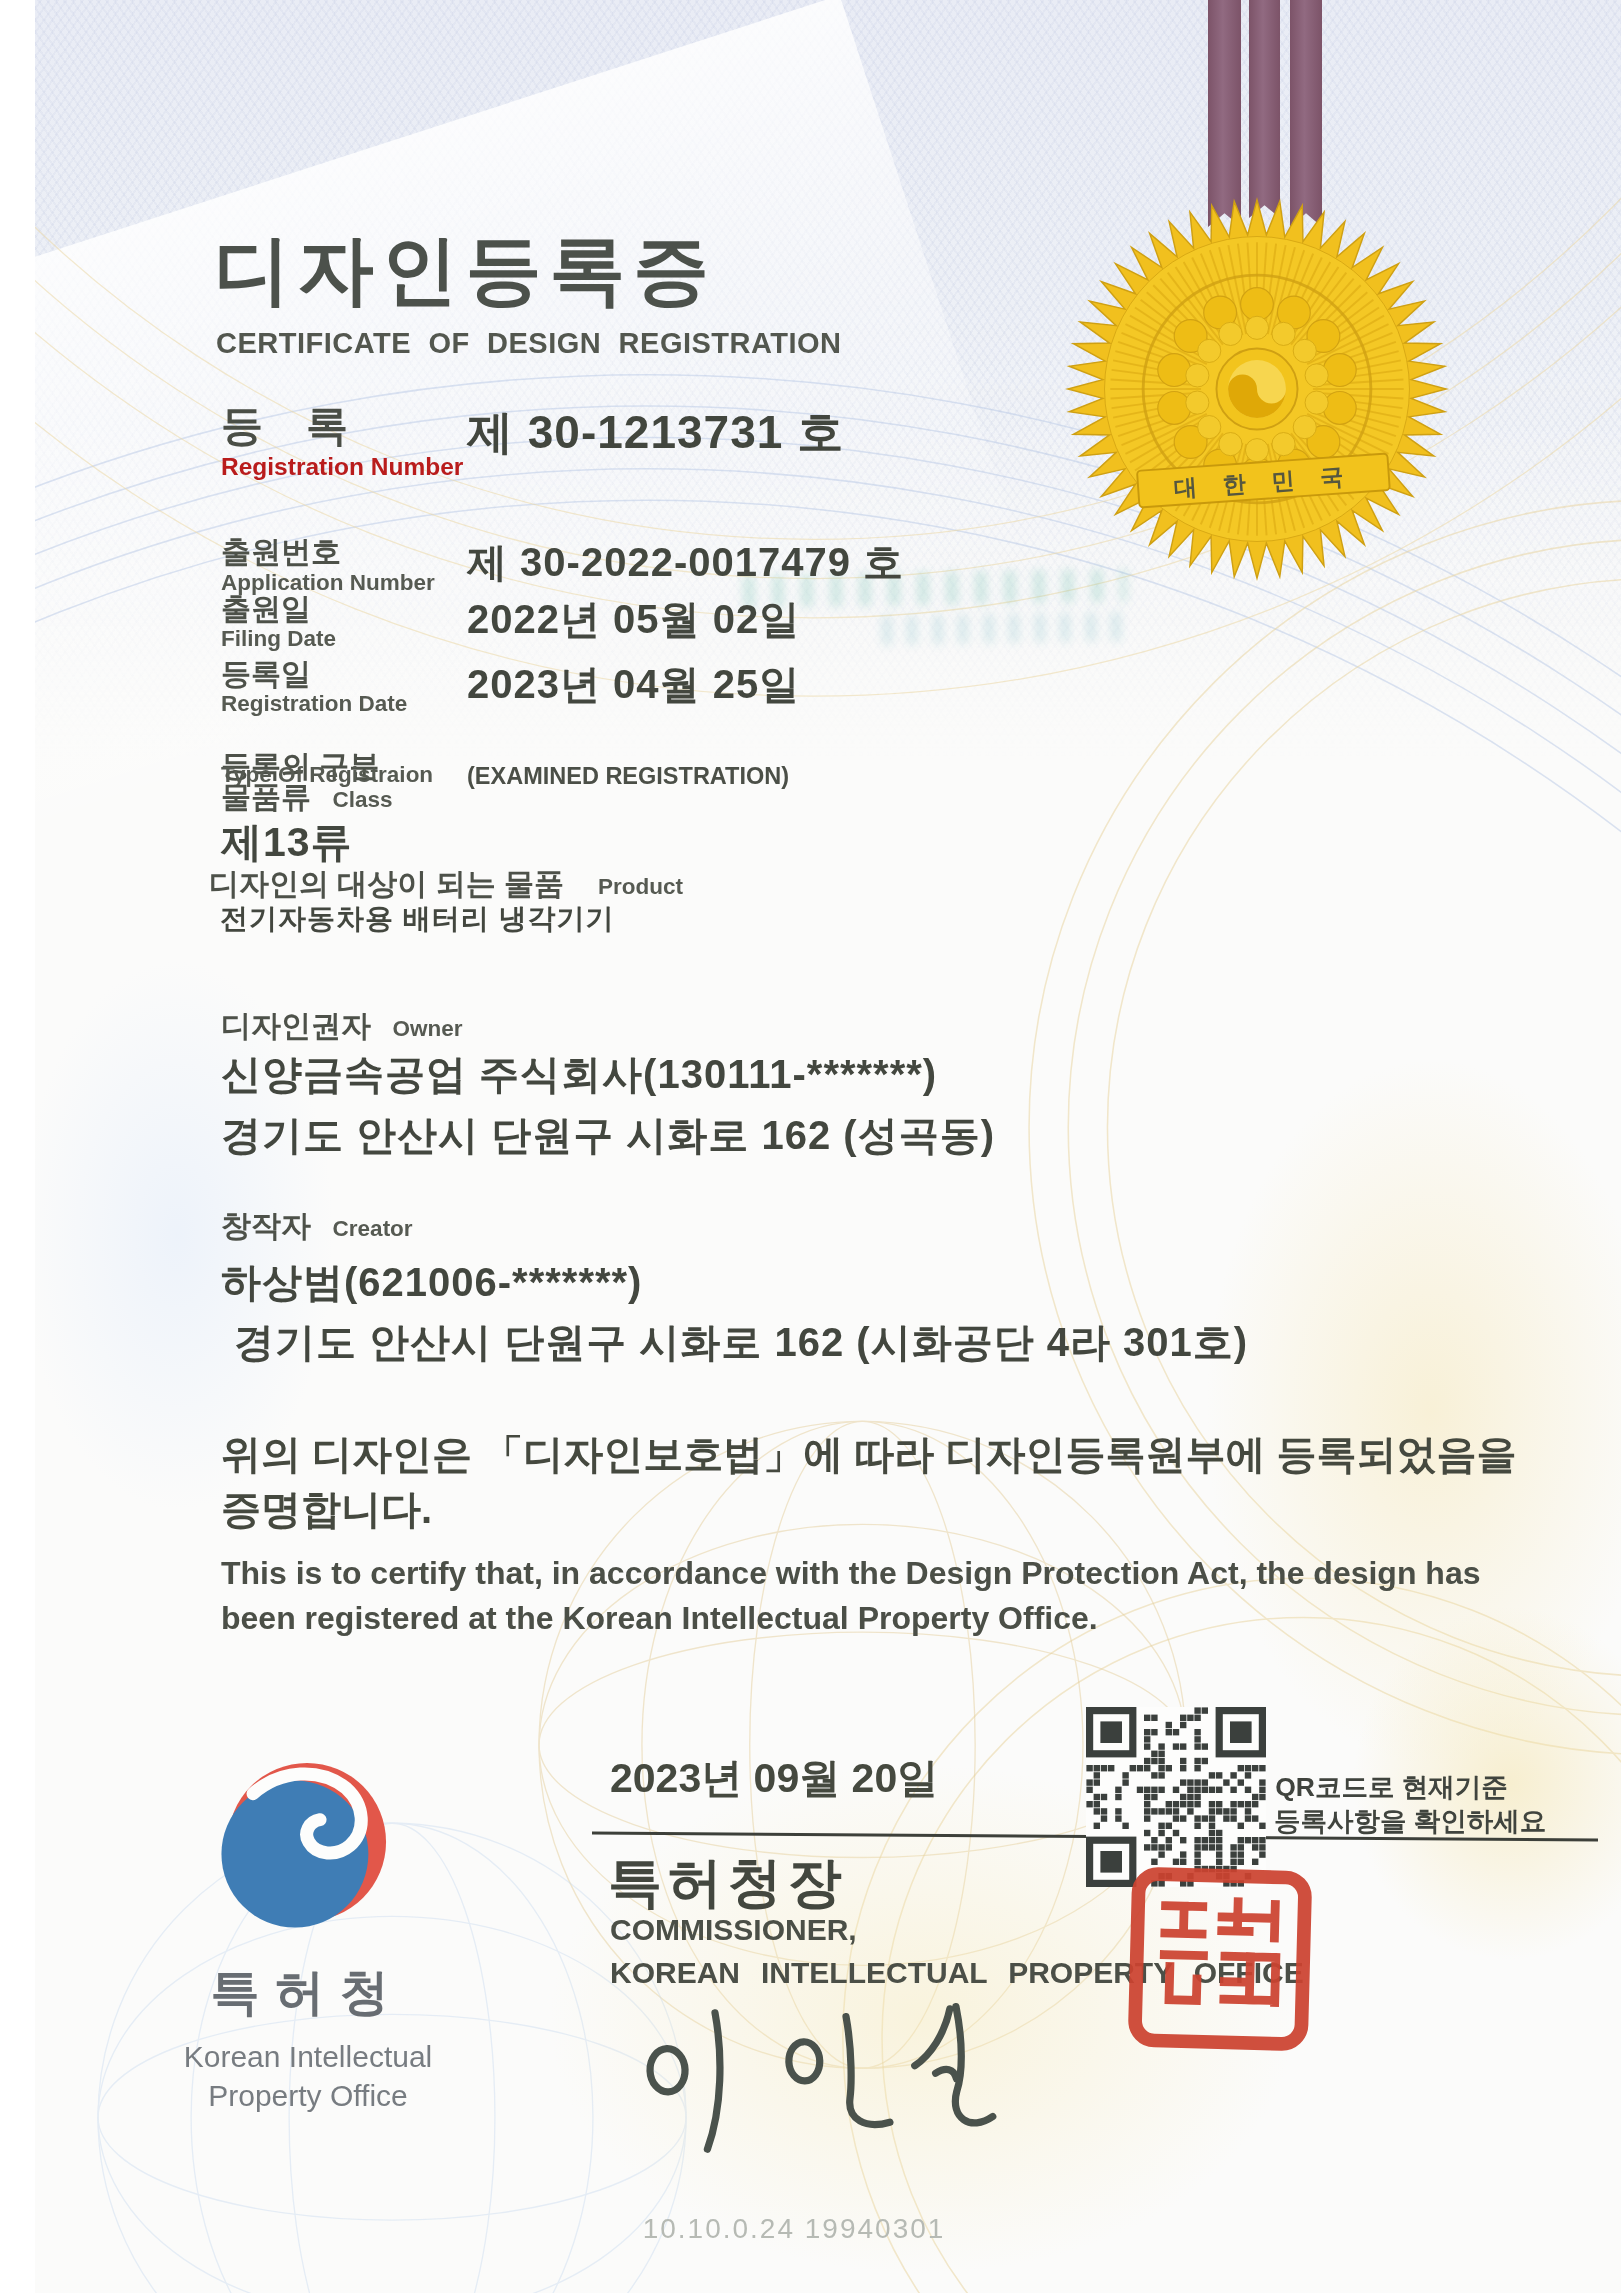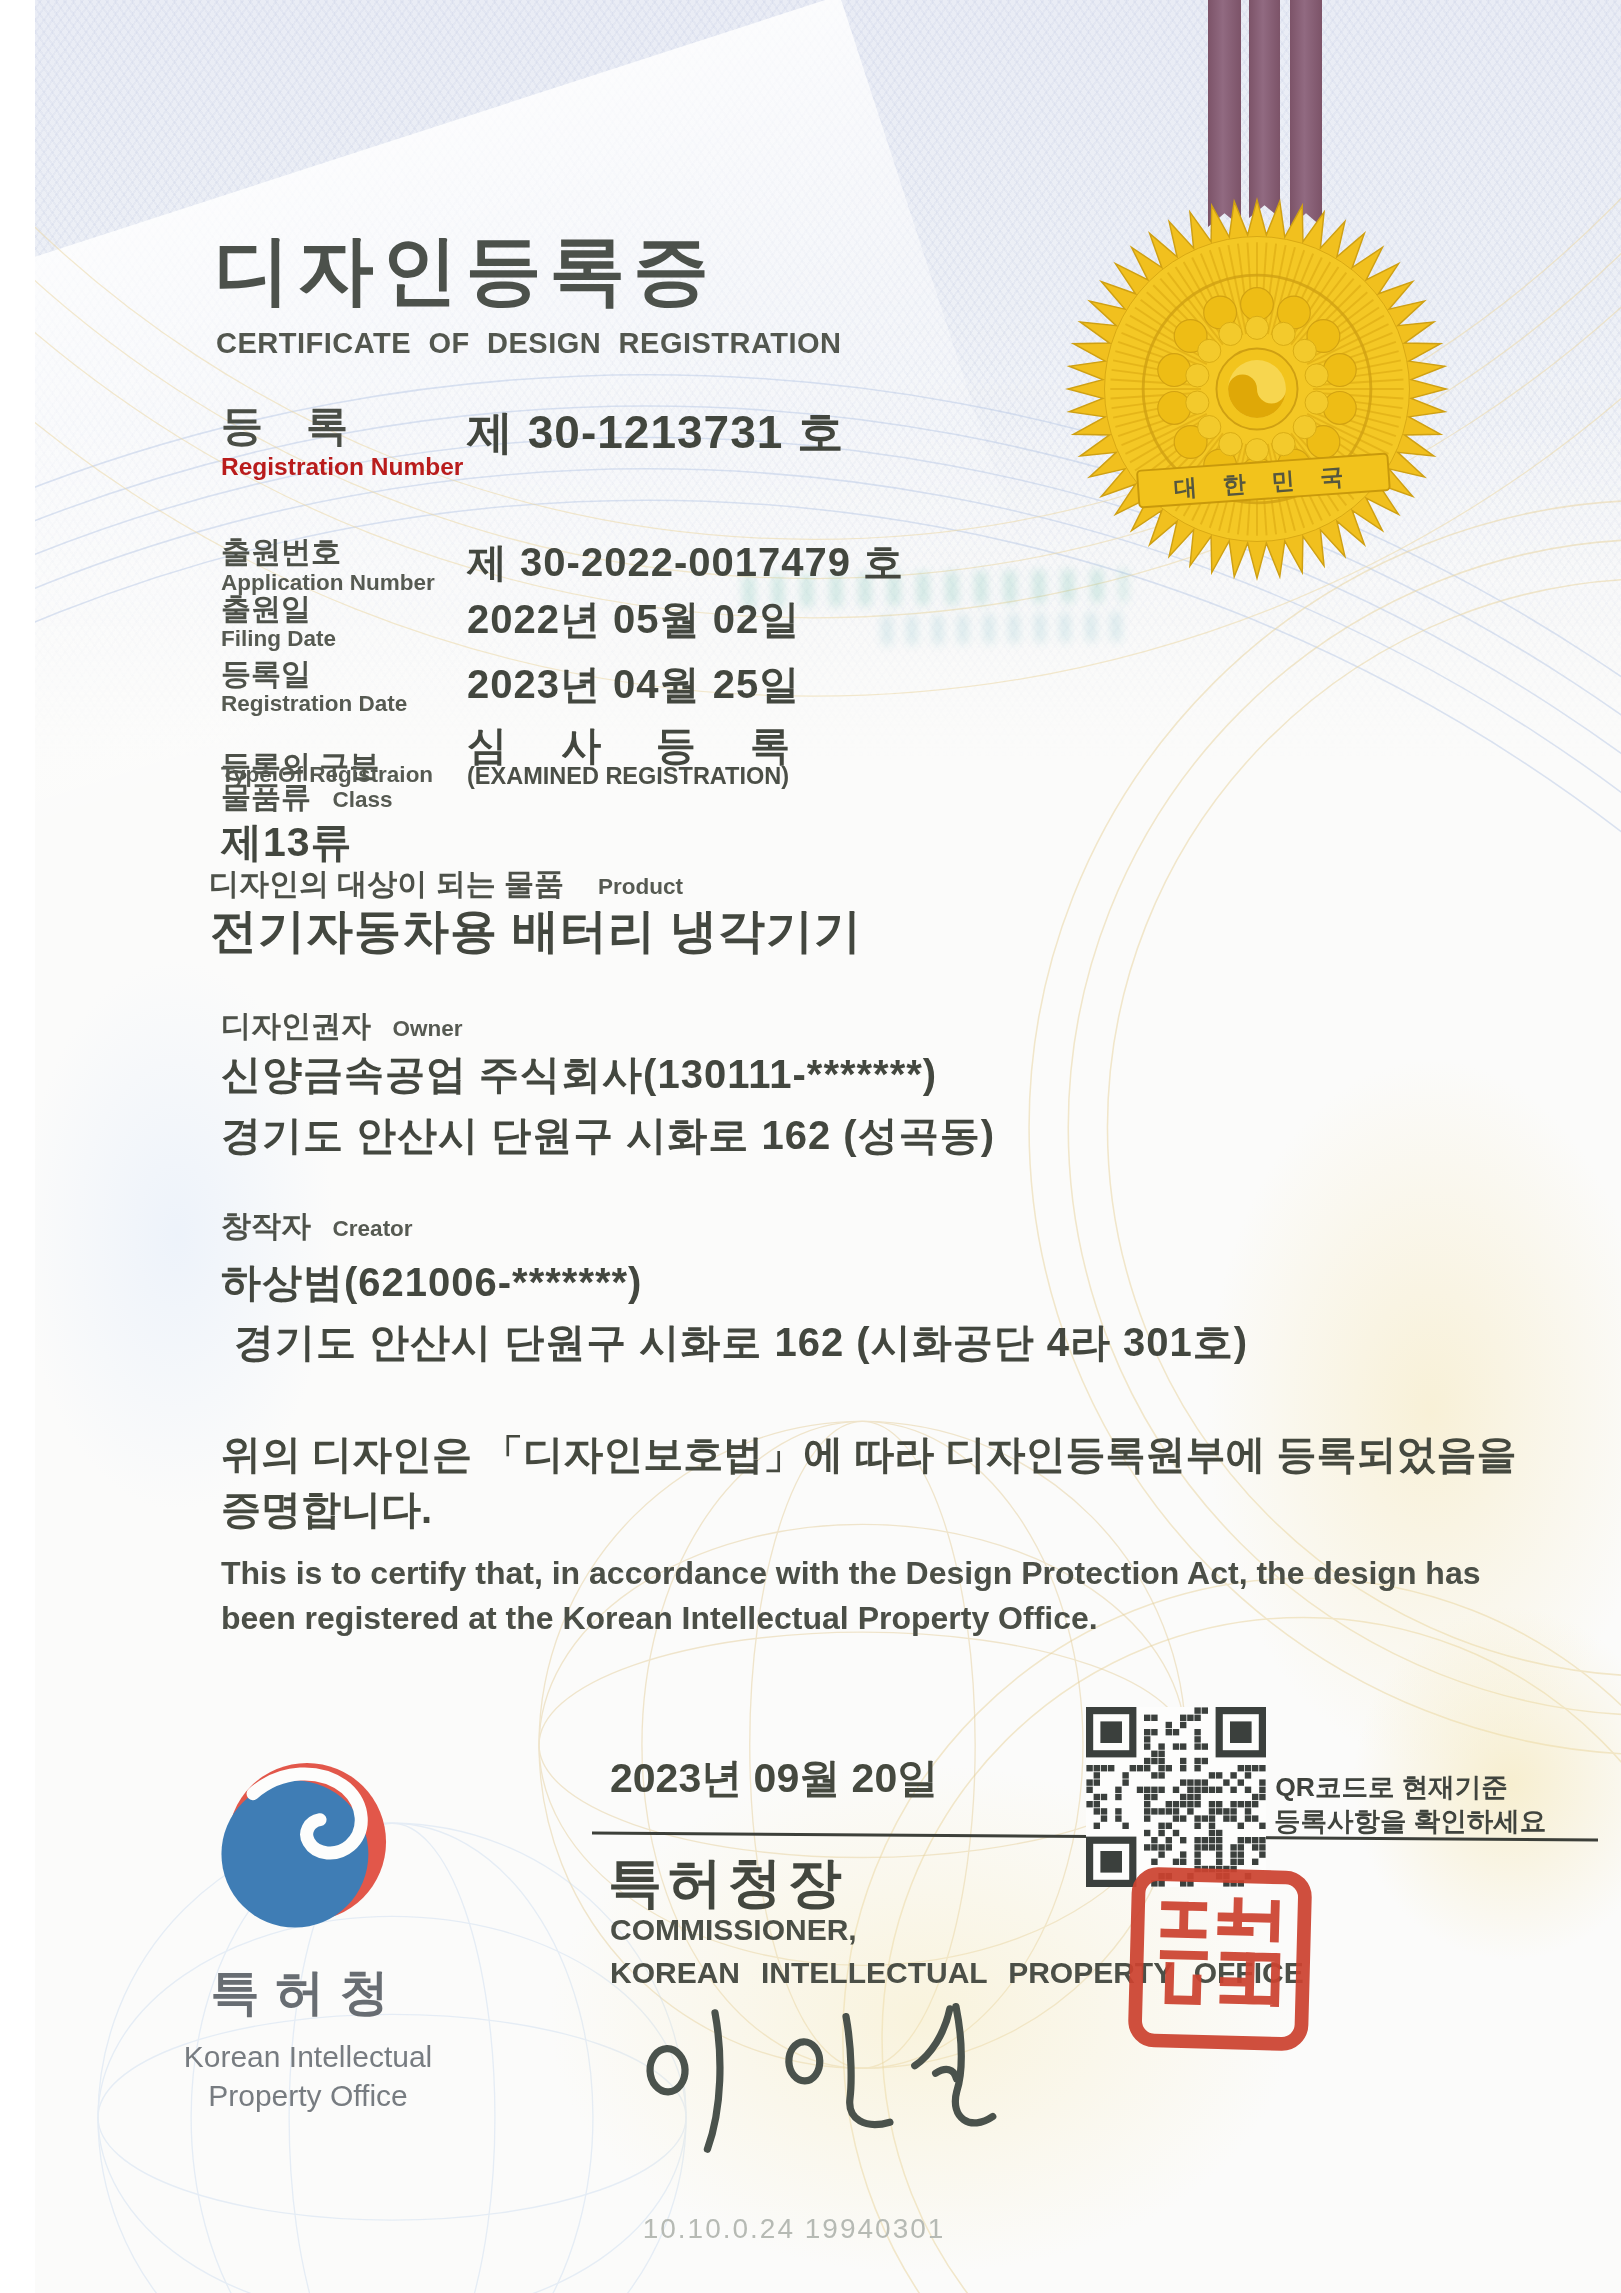--- a/index.html
+++ b/index.html
@@ -70,21 +70,21 @@
   .f2-ko{left:221px;top:589px;} .f2-en{left:221px;top:626px;} .f2-val{left:467px;top:592px;}
   .f3-ko{left:221px;top:654px;} .f3-en{left:221px;top:691px;} .f3-val{left:467px;top:657px;}
   .f4-ko{left:221px;top:719px;margin-top:27px;} .f4-en{left:221px;top:762px;}
   .f4-val{left:467px;top:718px;letter-spacing:21.6px;}
   .f4-note{left:467px;top:763px;font-size:23.5px;font-weight:700;color:#4b4f47;letter-spacing:0;}
   
   .inline-pair{display:flex;align-items:baseline;gap:21.6px;}
   .class-label{left:221px;top:777px;}
   .class-value{left:221px;top:815px;font-size:41px;}
   .product-label{left:209px;top:864px;gap:34px;}
-  .product-value{left:210px;top:900px;font-size:47px;}
+  .product-value{left:220px;top:900px;font-size:28px;}
   
   .owner-label{left:221px;top:1006px;}
   .owner-name{left:221px;top:1047px;}
   .owner-addr{left:221px;top:1108px;}
   .creator-label{left:221px;top:1206px;}
   .creator-name{left:221px;top:1255px;}
   .creator-addr{left:234px;top:1315px;}
   
   .st-ko{font-size:40px;font-weight:700;color:#45493f;white-space:nowrap;}
   .st-ko1{left:221px;top:1427px;}
@@ -228,21 +228,20 @@
   <div class="abs lbl-ko f2-ko">출원일</div>
   <div class="abs lbl-en f2-en">Filing Date</div>
   <div class="abs val f2-val">2022년 05월 02일</div>
 
   <div class="abs lbl-ko f3-ko">등록일</div>
   <div class="abs lbl-en f3-en">Registration Date</div>
   <div class="abs val f3-val">2023년 04월 25일</div>
 
   <div class="abs lbl-ko f4-ko">등록의 구분</div>
   <div class="abs lbl-en f4-en">Type Of Registraion</div>
-  <div class="abs val f4-val">심 사 등 록</div>
   <div class="abs f4-note">(EXAMINED REGISTRATION)</div>
 
   <div class="abs inline-pair class-label">
     <span class="lbl-ko">물품류</span>
     <span class="lbl-en">Class</span>
   </div>
   <div class="abs val class-value">제13류</div>
   <div class="abs inline-pair product-label">
     <span class="lbl-ko">디자인의 대상이 되는 물품</span>
     <span class="lbl-en">Product</span>

